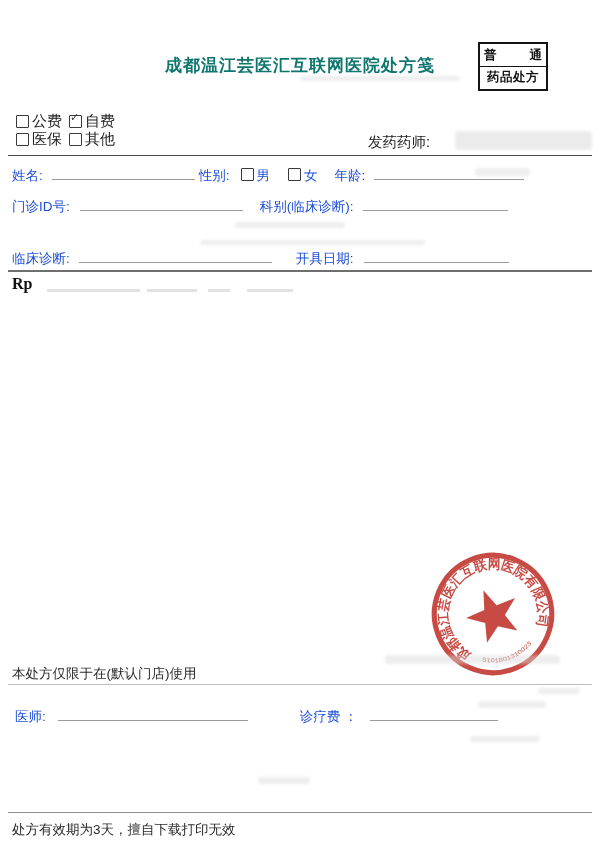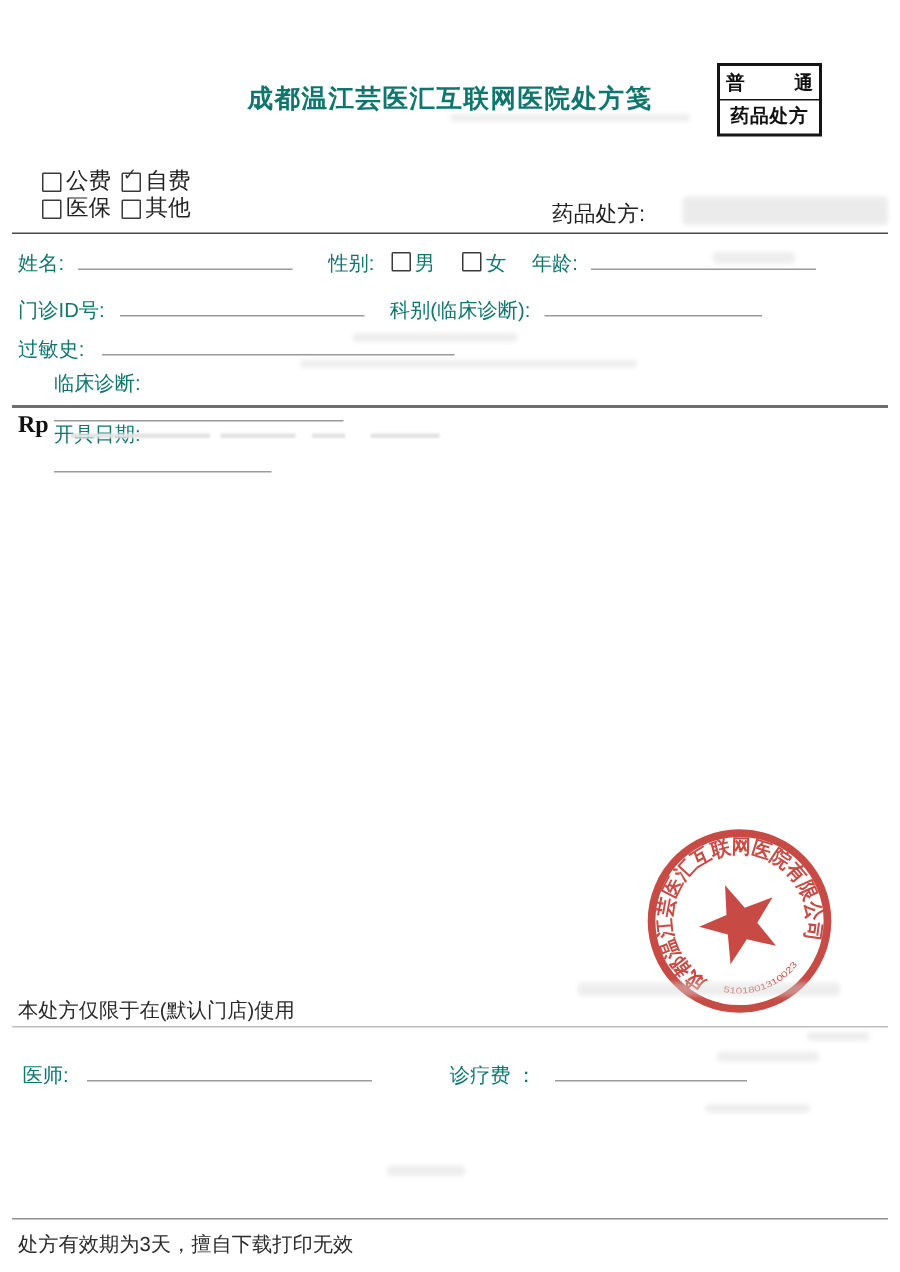--- a/index.html
+++ b/index.html
@@ -7,31 +7,31 @@
         font-family:"Liberation Sans","DejaVu Sans",sans-serif;color:#222;}
   .abs{position:absolute;}
   .title{left:0;right:0;top:54px;text-align:center;font-size:17px;font-weight:bold;
          letter-spacing:1px;color:#0f766e;}
   
   .typebox{left:478px;top:42px;width:66px;border:2px solid #141414;background:#fff;
            font-size:12.5px;font-weight:bold;color:#111;text-align:center;}
   .typebox .l1{padding:3px 4px 2px;border-bottom:1px solid #141414;display:flex;justify-content:space-between;}
   .typebox .l2{padding:2px 2px 3px;letter-spacing:.5px;}
   
-  .paybox{left:28px;top:112px;font-size:15px;line-height:18px;color:#222;}
+  .paybox{left:16px;top:112px;font-size:15px;line-height:18px;color:#222;}
   .payrow{display:flex;align-items:center;}
   .cb{position:relative;display:inline-block;width:11px;height:11px;border:1.6px solid #3a3a3a;
       border-radius:1px;margin:0 3px 0 0;flex:none;background:#fff;}
   .cb .tick{position:absolute;left:0px;top:-4px;font-size:11px;color:#333;line-height:11px;}
   .paylabel{margin-right:7px;}
   .rxno{left:368px;top:133px;font-size:14.5px;color:#222;}
   
   .rule{height:1px;background:#4a4a4a;}
   
-  .frow{display:flex;align-items:baseline;font-size:13.5px;color:#0f766e;height:18px;}
+  .frow{display:flex;align-items:baseline;font-size:13.5px;color:#1d4ed8;height:18px;}
   .u{display:inline-block;height:15px;border-bottom:1px solid #9a9a9a;flex:none;}
   .frow .cb{align-self:center;transform:translateY(1px);}
   .rp{left:12px;top:275px;font-family:"Liberation Serif","DejaVu Serif",serif;
       font-weight:bold;font-size:16px;color:#111;}
   .usage{left:12px;top:665px;font-size:13.5px;color:#2a2a2a;}
   .footer{left:12px;top:821px;font-size:13.5px;color:#2a2a2a;}
   
   .smudge{position:absolute;background:#d9d9d9;opacity:.45;filter:blur(1.5px);border-radius:3px;}
   .rpseg{position:absolute;height:3px;background:#e2e2e2;filter:blur(.7px);}
   
@@ -70,56 +70,52 @@
           <span class="tick"></span>
         </span>
       <span class="paylabel">医保</span>
       <span class="cb">
           <span class="tick"></span>
         </span>
       <span class="paylabel">其他</span>
     </div>
   </div>
 
-  <div class="abs rxno">药品处方:</div>
+  <div class="abs rxno">发药药师:</div>
   <div class="smudge" style="left:455px;top:131px;width:137px;height:19px;opacity:.5;"></div>
 
   <div class="abs rule" style="left:8px;top:155px;width:584px;"></div>
 
   <div class="abs frow" style="left:12px;top:164px;right:12px;">
     <span>姓名:</span>
     <span class="u" style="width:143px;margin-left:9px;"></span>
-    <span style="margin-left:24px;">性别:</span>
+    <span style="margin-left:4px;">性别:</span>
     <span class="cb" style="margin-left:11px;">
         <span class="tick"></span>
       </span>
     <span>男</span>
     <span class="cb" style="margin-left:18px;">
         <span class="tick"></span>
       </span>
     <span>女</span>
     <span style="margin-left:17px;">年龄:</span>
     <span class="u" style="width:150px;margin-left:9px;"></span>
   </div>
   <div class="smudge" style="left:475px;top:168px;width:55px;height:8px;"></div>
 
   <div class="abs frow" style="left:12px;top:195px;right:12px;">
     <span>门诊ID号:</span>
     <span class="u" style="width:163px;margin-left:10px;"></span>
     <span style="margin-left:17px;">科别(临床诊断):</span>
     <span class="u" style="width:145px;margin-left:9px;"></span>
   </div>
 
-  <div class="abs frow" style="left:12px;top:221px;right:12px;">
-    <span>过敏史:</span>
-    <span class="u" style="width:235px;margin-left:12px;"></span>
-  </div>
   <div class="smudge" style="left:235px;top:222px;width:110px;height:6px;"></div>
 
-  <div class="abs frow" style="left:12px;top:247px;right:28px;flex-direction:column;">
+  <div class="abs frow" style="left:12px;top:247px;right:28px;">
     <span>临床诊断:</span>
     <span class="u" style="width:193px;margin-left:9px;"></span>
     <span style="margin-left:24px;text-align:right;">开具日期:</span>
     <span class="u" style="width:145px;margin-left:10px;"></span>
   </div>
   <div class="smudge" style="left:200px;top:240px;width:225px;height:5px;"></div>
 
   <div class="abs rule" style="left:8px;top:270px;width:584px;height:2px;background:#6e6e6e;"></div>
 
   <div class="abs rp">Rp</div>

